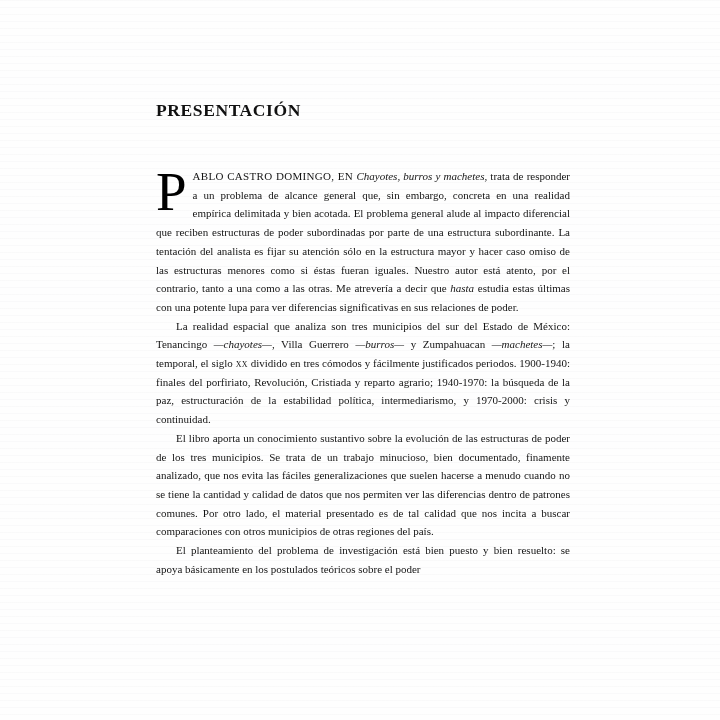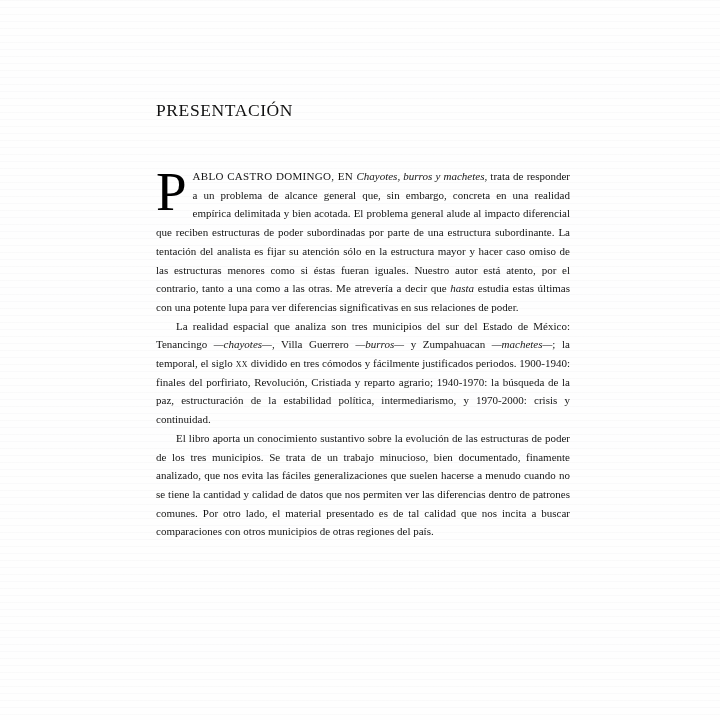--- a/index.html
+++ b/index.html
@@ -44,21 +44,21 @@
     top: 100px;
     width: 414px;
   }
 
   #page-title {
     font-size: 17.5px;
     font-variant: small-caps;
     letter-spacing: 0.6px;
     line-height: 1.2;
     margin: 0 0 46px 0;
-    font-weight: normal;
+    font-weight: bold;
     color: #111;
   }
 
   p.para {
     margin: 0;
     text-align: justify;
     text-justify: inter-word;
     font-size: 11px;
     line-height: 18.7px;
     text-indent: 20px;
@@ -98,17 +98,18 @@
   <div id="scan-texture"></div>
 
   <div id="text-column">
 
     <h1 id="page-title">PRESENTACIÓN</h1>
 
     <div id="body-text">
         <p class="para first">P<span class="smallcaps">ABLO CASTRO DOMINGO, EN </span><span class="ital">Chayotes, burros y machetes</span><span>, trata de responder a un problema de alcance general que, sin embargo, concreta en una realidad empírica delimitada y bien acotada. El problema general alude al impacto diferencial que reciben estructuras de poder subordinadas por parte de una estructura subordinante. La tentación del analista es fijar su atención sólo en la estructura mayor y hacer caso omiso de las estructuras menores como si éstas fueran iguales. Nuestro autor está atento, por el contrario, tanto a una como a las otras. Me atrevería a decir que </span><span class="ital">hasta</span><span> estudia estas últimas con una potente lupa para ver diferencias significativas en sus relaciones de poder.</span></p>
         <p class="para"><span>La realidad espacial que analiza son tres municipios del sur del Estado de México: Tenancingo </span><span class="ital">—chayotes—</span><span>, Villa Guerrero </span><span class="ital">—burros—</span><span> y Zumpahuacan </span><span class="ital">—machetes—</span><span>; la temporal, el siglo </span><span class="smallcaps">xx</span><span> dividido en tres cómodos y fácilmente justificados periodos. 1900-1940: finales del porfiriato, Revolución, Cristiada y reparto agrario; 1940-1970: la búsqueda de la paz, estructuración de la estabilidad política, intermediarismo, y 1970-2000: crisis y continuidad.</span></p>
         <p class="para"><span>El libro aporta un conocimiento sustantivo sobre la evolución de las estructuras de poder de los tres municipios. Se trata de un trabajo minucioso, bien documentado, finamente analizado, que nos evita las fáciles generalizaciones que suelen hacerse a menudo cuando no se tiene la cantidad y calidad de datos que nos permiten ver las diferencias dentro de patrones comunes. Por otro lado, el material presentado es de tal calidad que nos incita a buscar comparaciones con otros municipios de otras regiones del país.</span></p>
+        <p class="para"><span>El planteamiento del problema de investigación está bien puesto y bien resuelto: se apoya básicamente en los postulados teóricos sobre el poder</span></p>
       </div>
 
   </div>
 
 </div>
 
 </body></html>

